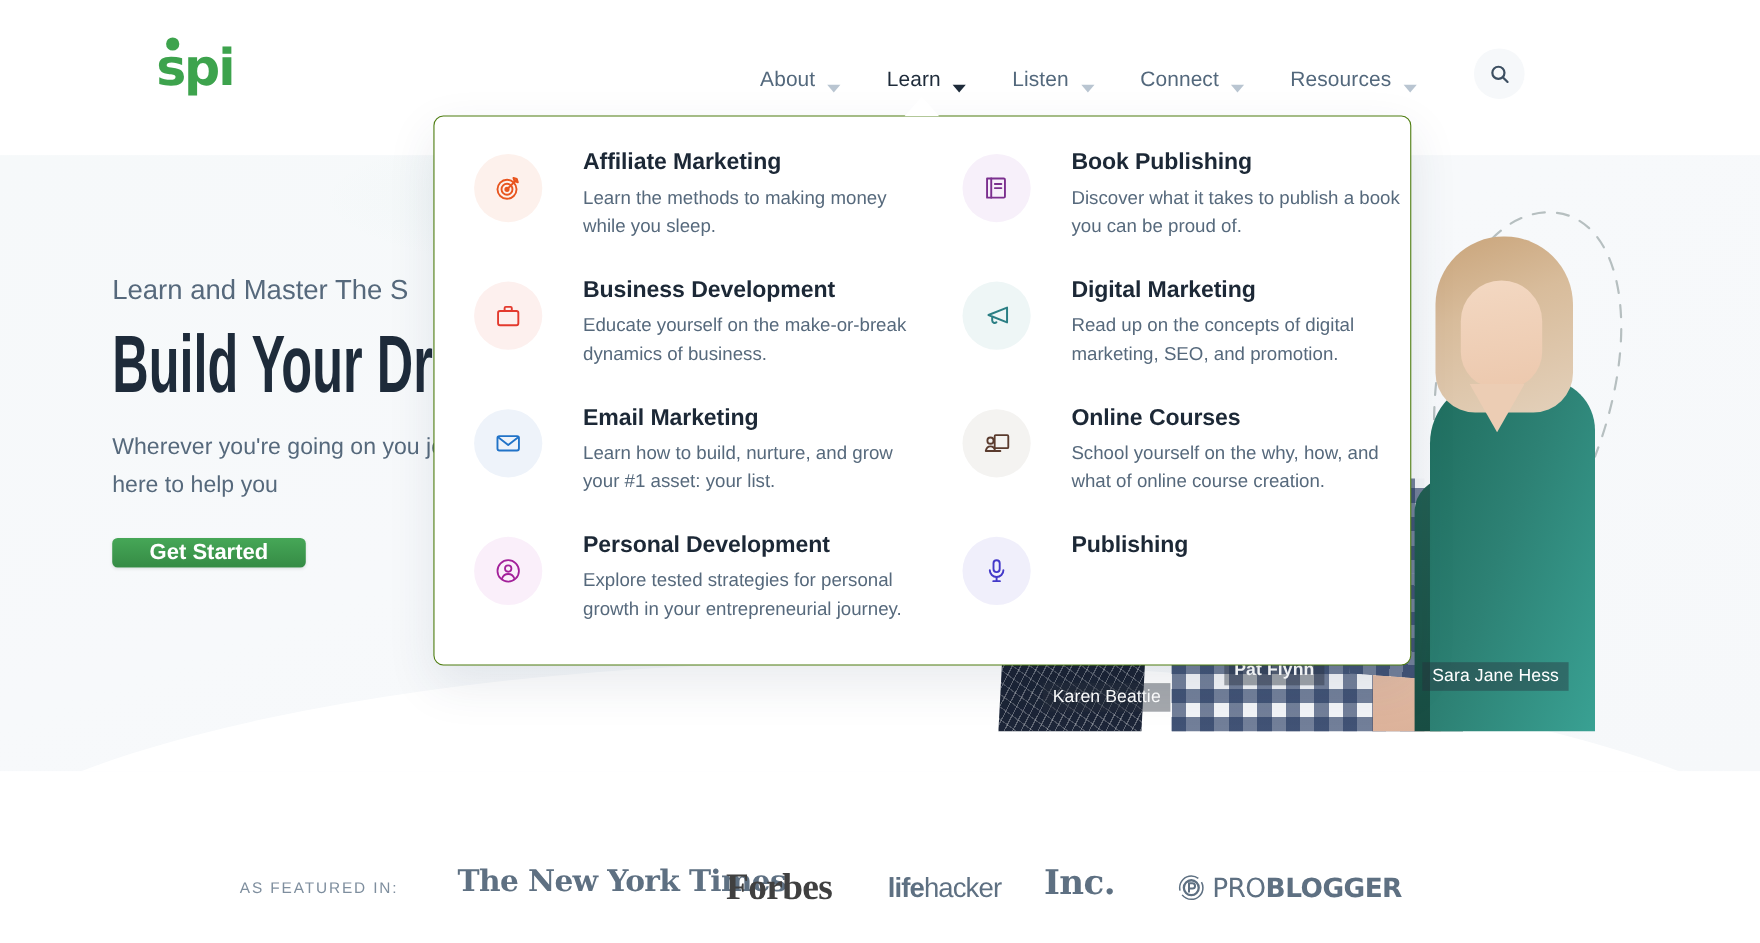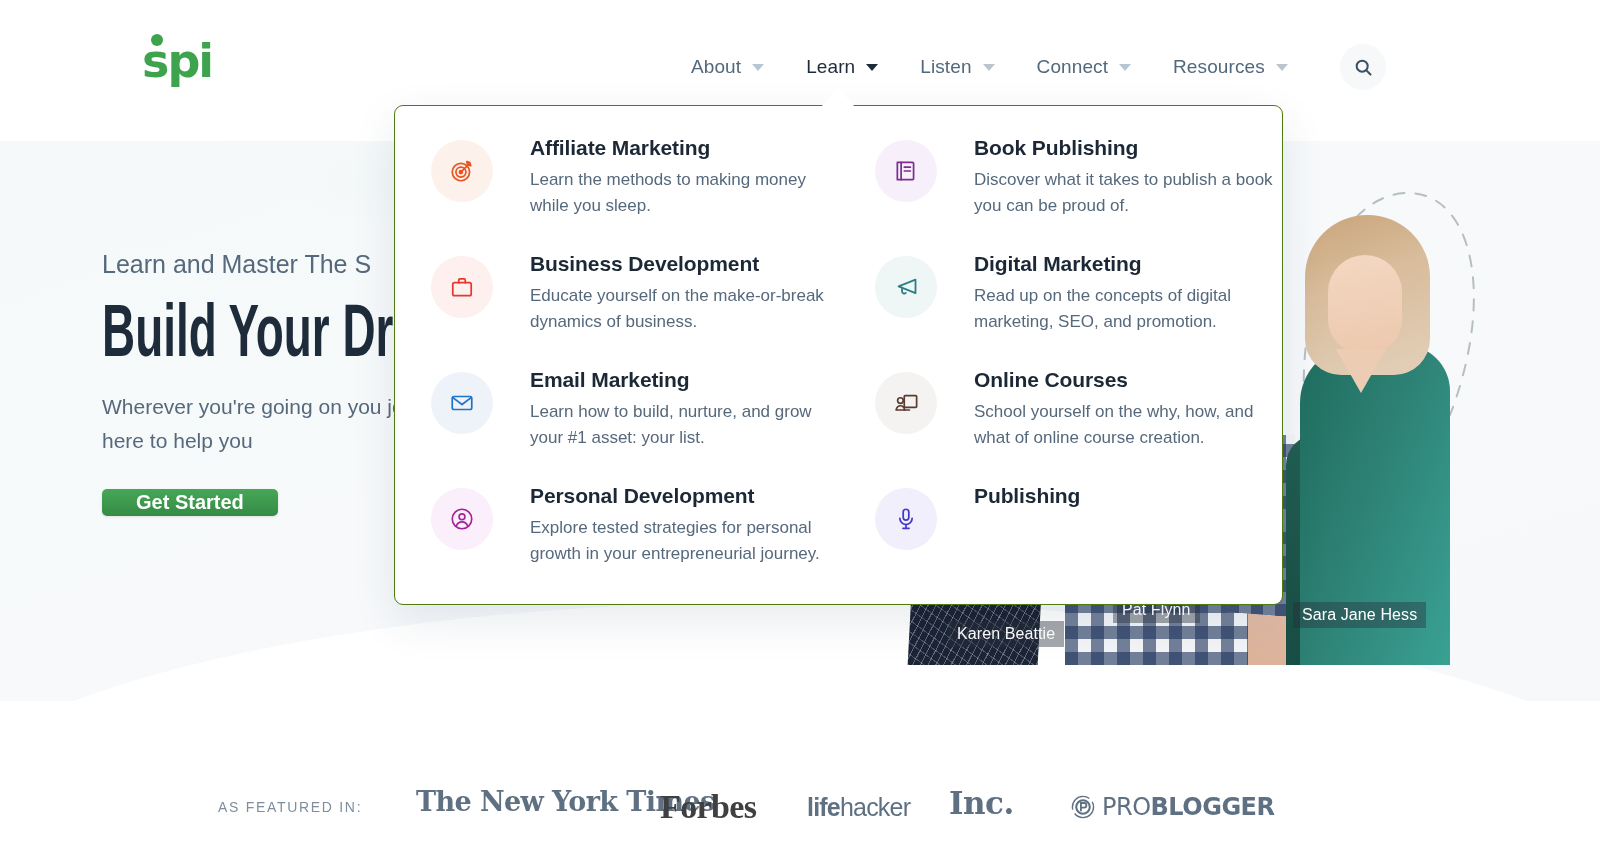--- a/index.html
+++ b/index.html
@@ -140,21 +140,21 @@
     position: absolute;
     color: #ffffff;
     font-size: 16px;
     padding: 4px 9px;
     background: rgba(40,48,60,0.42);
     white-space: nowrap;
     z-index: 6;
     letter-spacing: 0.1px;
   }
   .lbl-karen { left: 948px; top: 621px; }
-  .lbl-pat   { left: 1113px; top: 597px; }
+  .lbl-pat   { left: 1113px; top: 597px; font-weight: bold; }
   .lbl-sara  { left: 1293px; top: 602px; }
 
   
   .header {
     position: absolute;
     left: 0; top: 0;
     width: 1600px; height: 141px;
     background: #ffffff;
     z-index: 20;
   }
@@ -179,21 +179,21 @@
 
   .nav {
     position: absolute;
     left: 670px; top: 50px;
     display: flex;
     align-items: center;
     gap: 0;
   }
   .nav-item {
     display: flex;
-    align-items: center;
+    align-items: flex-end;
     gap: 11px;
     padding: 0 21px;
     cursor: pointer;
     height: 34px;
   }
   .nav-label {
     font-size: 19px;
     color: #53687c;
     letter-spacing: 0.1px;
   }

